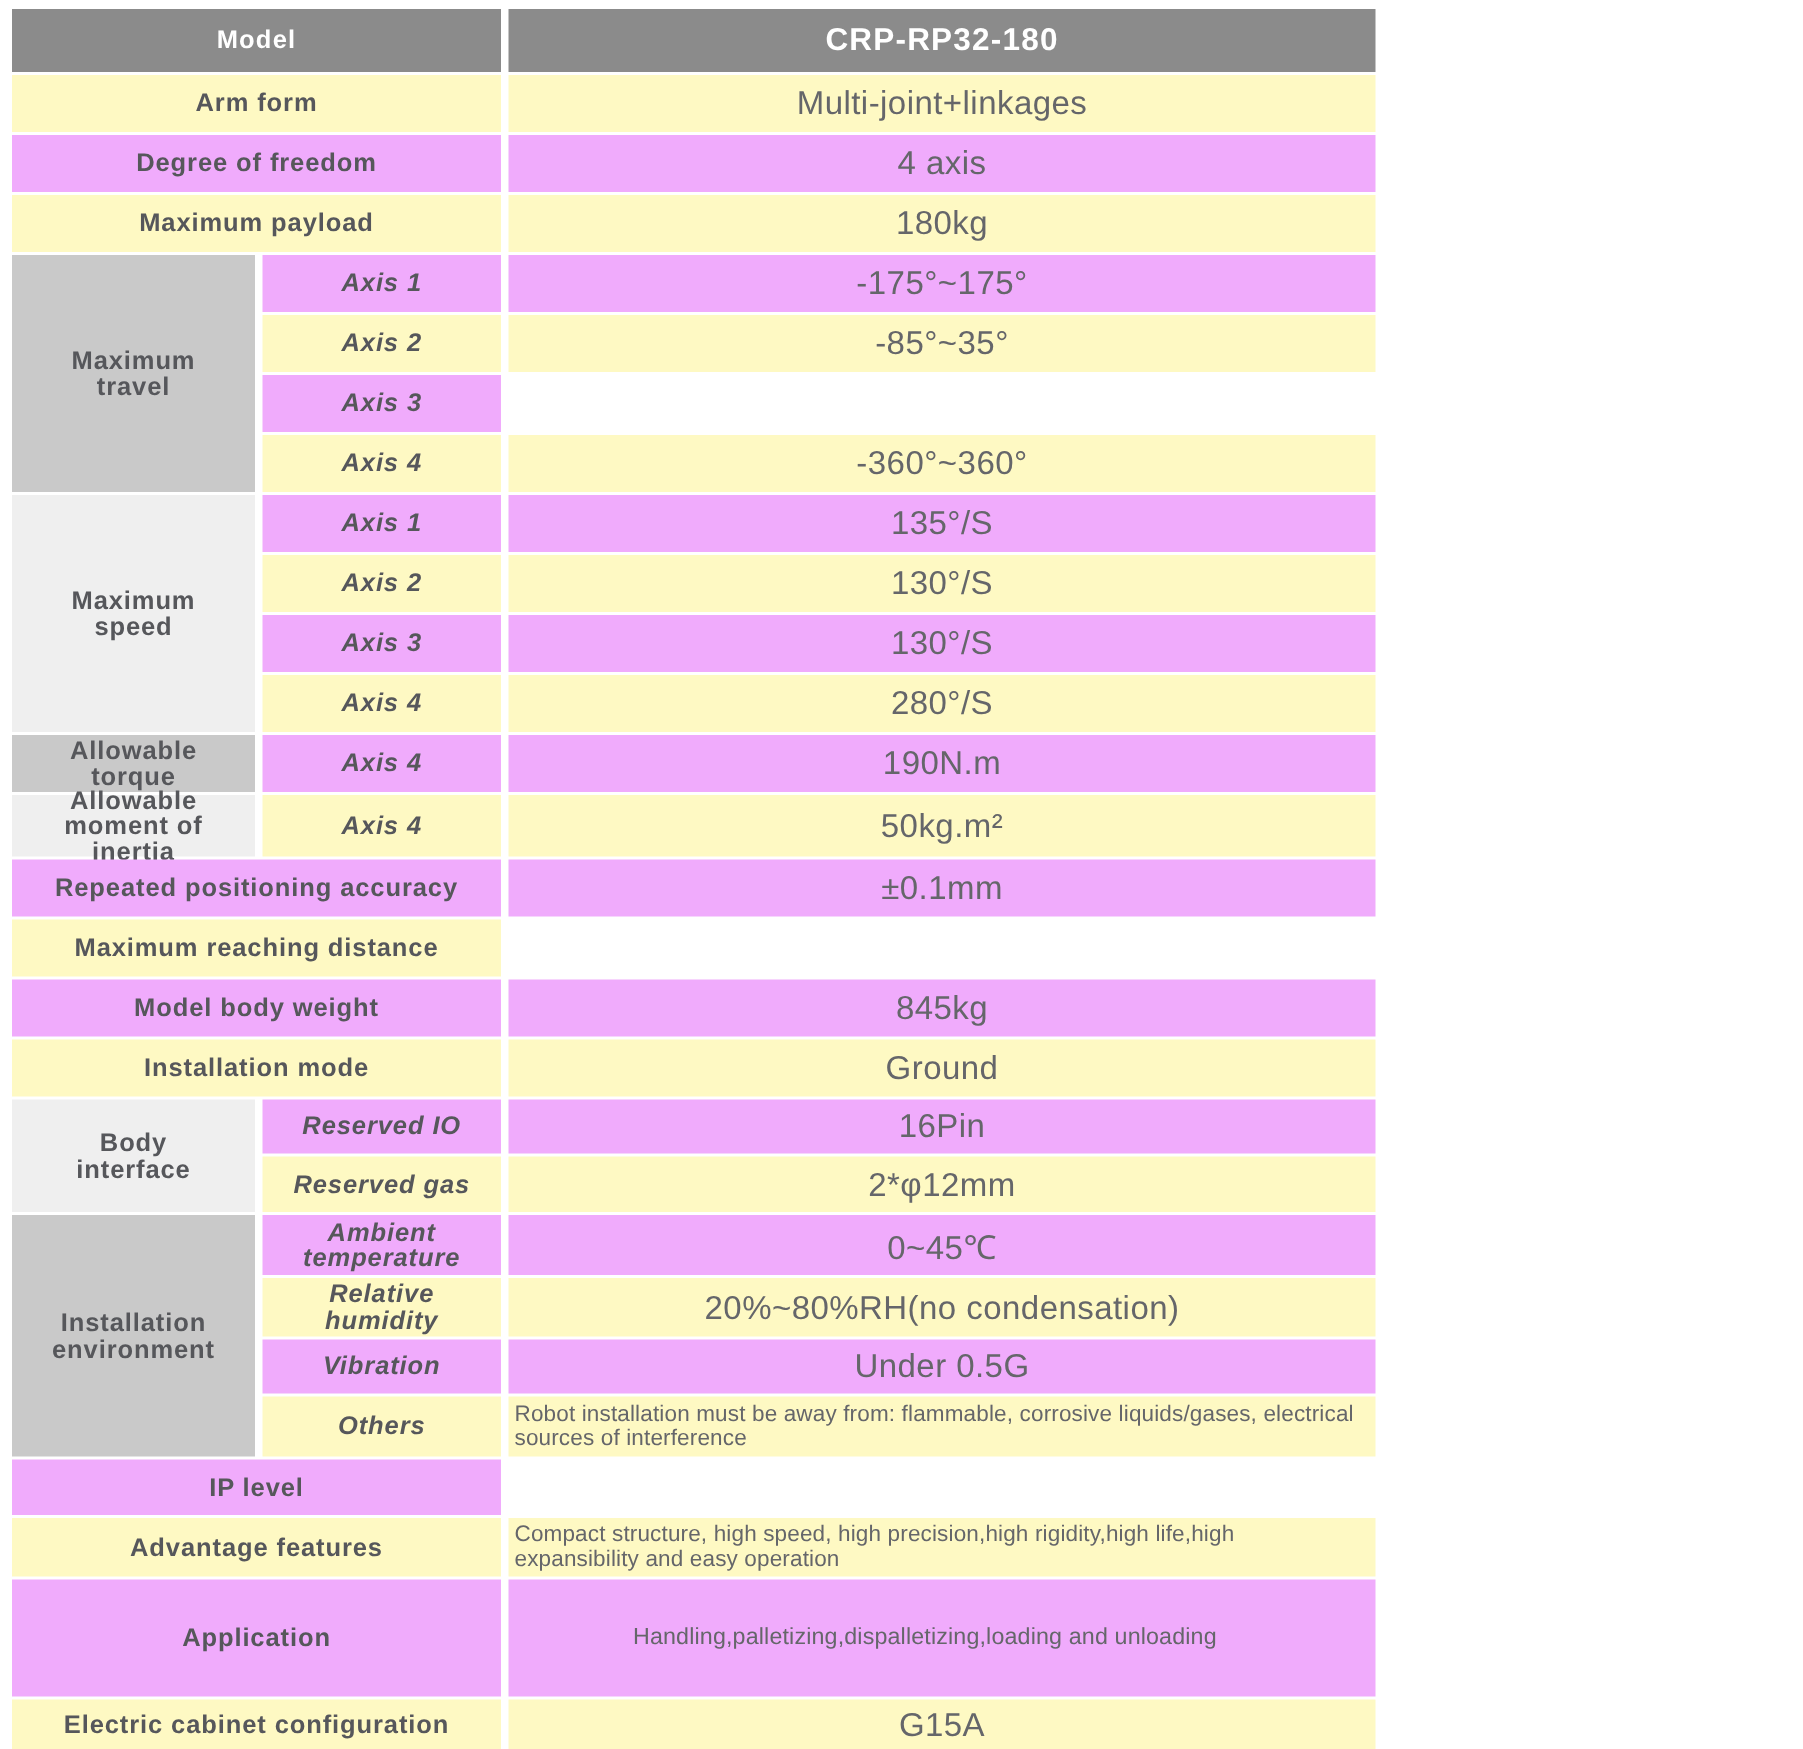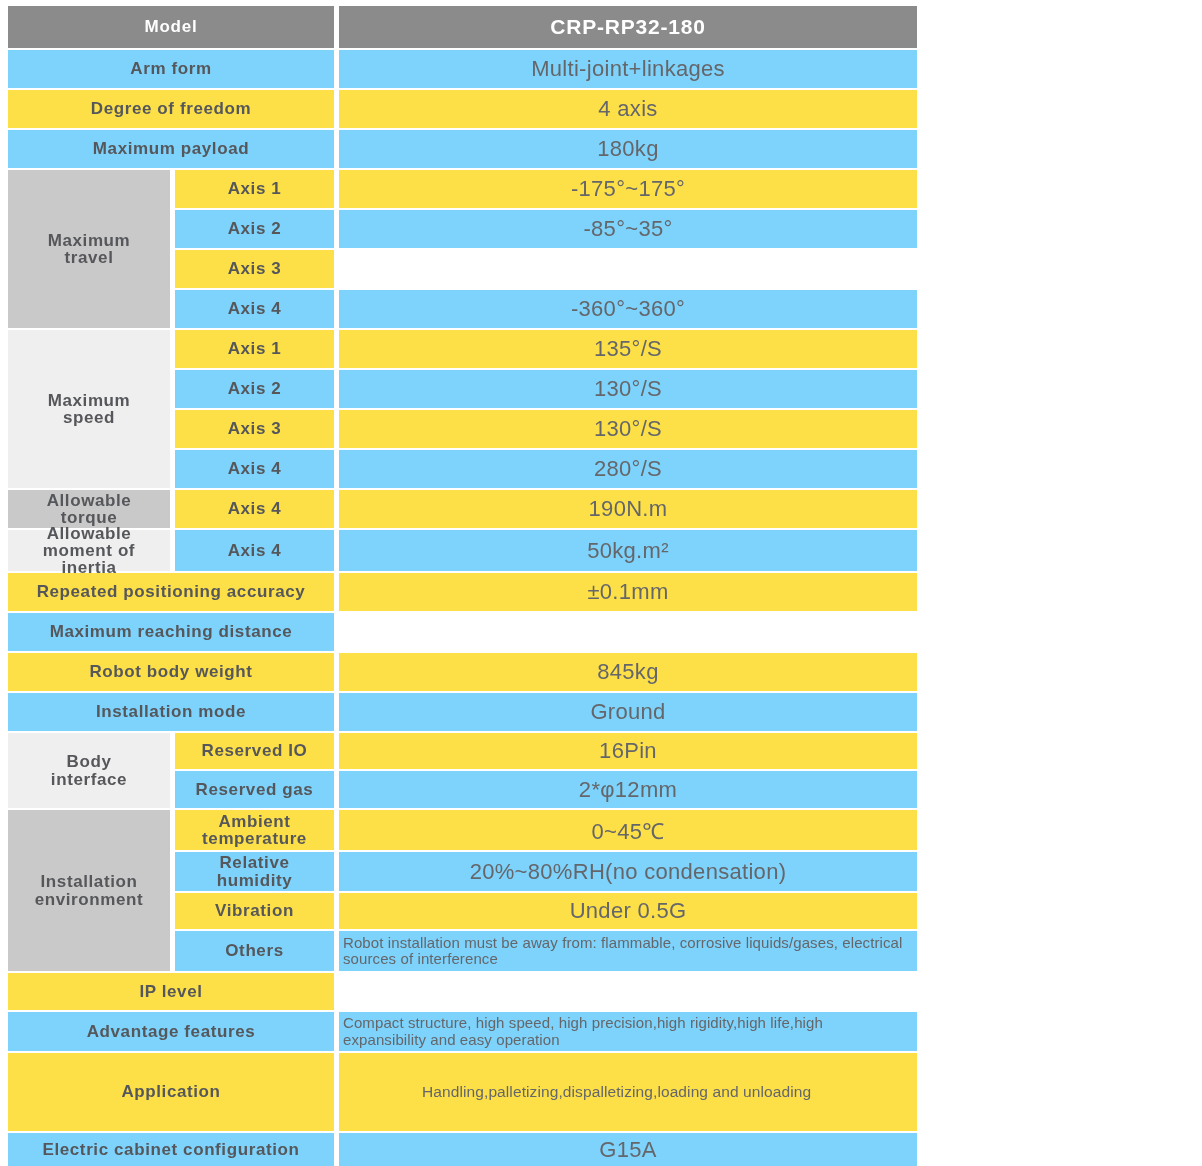--- a/index.html
+++ b/index.html
@@ -14,27 +14,27 @@
     column-gap: 5px;
     row-gap: 2px;
     grid-template-rows: 42px 38px 38px 38px  38px 38px 38px 38px  38px 38px 38px 38px
                         38px 41px 38px 38px 38px 38px  36px 37px  40px 39px 36px 40px
                         37px 39px 78px 34px;
   }
 
   .cell { display: flex; align-items: center; justify-content: center; text-align: center; }
   .full { grid-column: 1 / 3; }
   .c1 { grid-column: 1; }
-  .c2 { grid-column: 2; }
+  .c2 { grid-column: 2; font-style: italic; }
   .c3 { grid-column: 3; }
 
   
   .dark { background: #8b8b8b; }
-  .g    { background: #fde047; }
-  .w    { background: #7dd3fc; }
+  .g    { background: #f0abfc; }
+  .w    { background: #fef9c3; }
   .gd   { background: #c9c9c9; }
   .gl   { background: #efefef; }
 
   
   .lbl { font-weight: 700; font-size: 17px; color: #56575b; letter-spacing: 0.6px; }
   .valtxt { font-weight: 400; font-size: 22px; color: #65666a; letter-spacing: 0.3px; }
   .hlbl { font-weight: 600; font-size: 17px; color: #ffffff; letter-spacing: 0.8px; }
   .hval { font-weight: 700; font-size: 21px; color: #ffffff; letter-spacing: 0.8px; }
 
   .nw  { max-width: 108px; line-height: 1.02; }   
@@ -157,21 +157,21 @@
     </div>
   <div class="cell c3 g valtxt" style="grid-row:15">
       <span>±0.1mm</span>
     </div>
 
   <div class="cell full w lbl" style="grid-row:16">
       <span>Maximum reaching distance</span>
     </div>
 
   <div class="cell full g lbl" style="grid-row:17">
-      <span>Robot body weight</span>
+      <span>Model body weight</span>
     </div>
   <div class="cell c3 g valtxt" style="grid-row:17">
       <span>845kg</span>
     </div>
 
   <div class="cell full w lbl" style="grid-row:18">
       <span>Installation mode</span>
     </div>
   <div class="cell c3 w valtxt" style="grid-row:18">
       <span>Ground</span>

